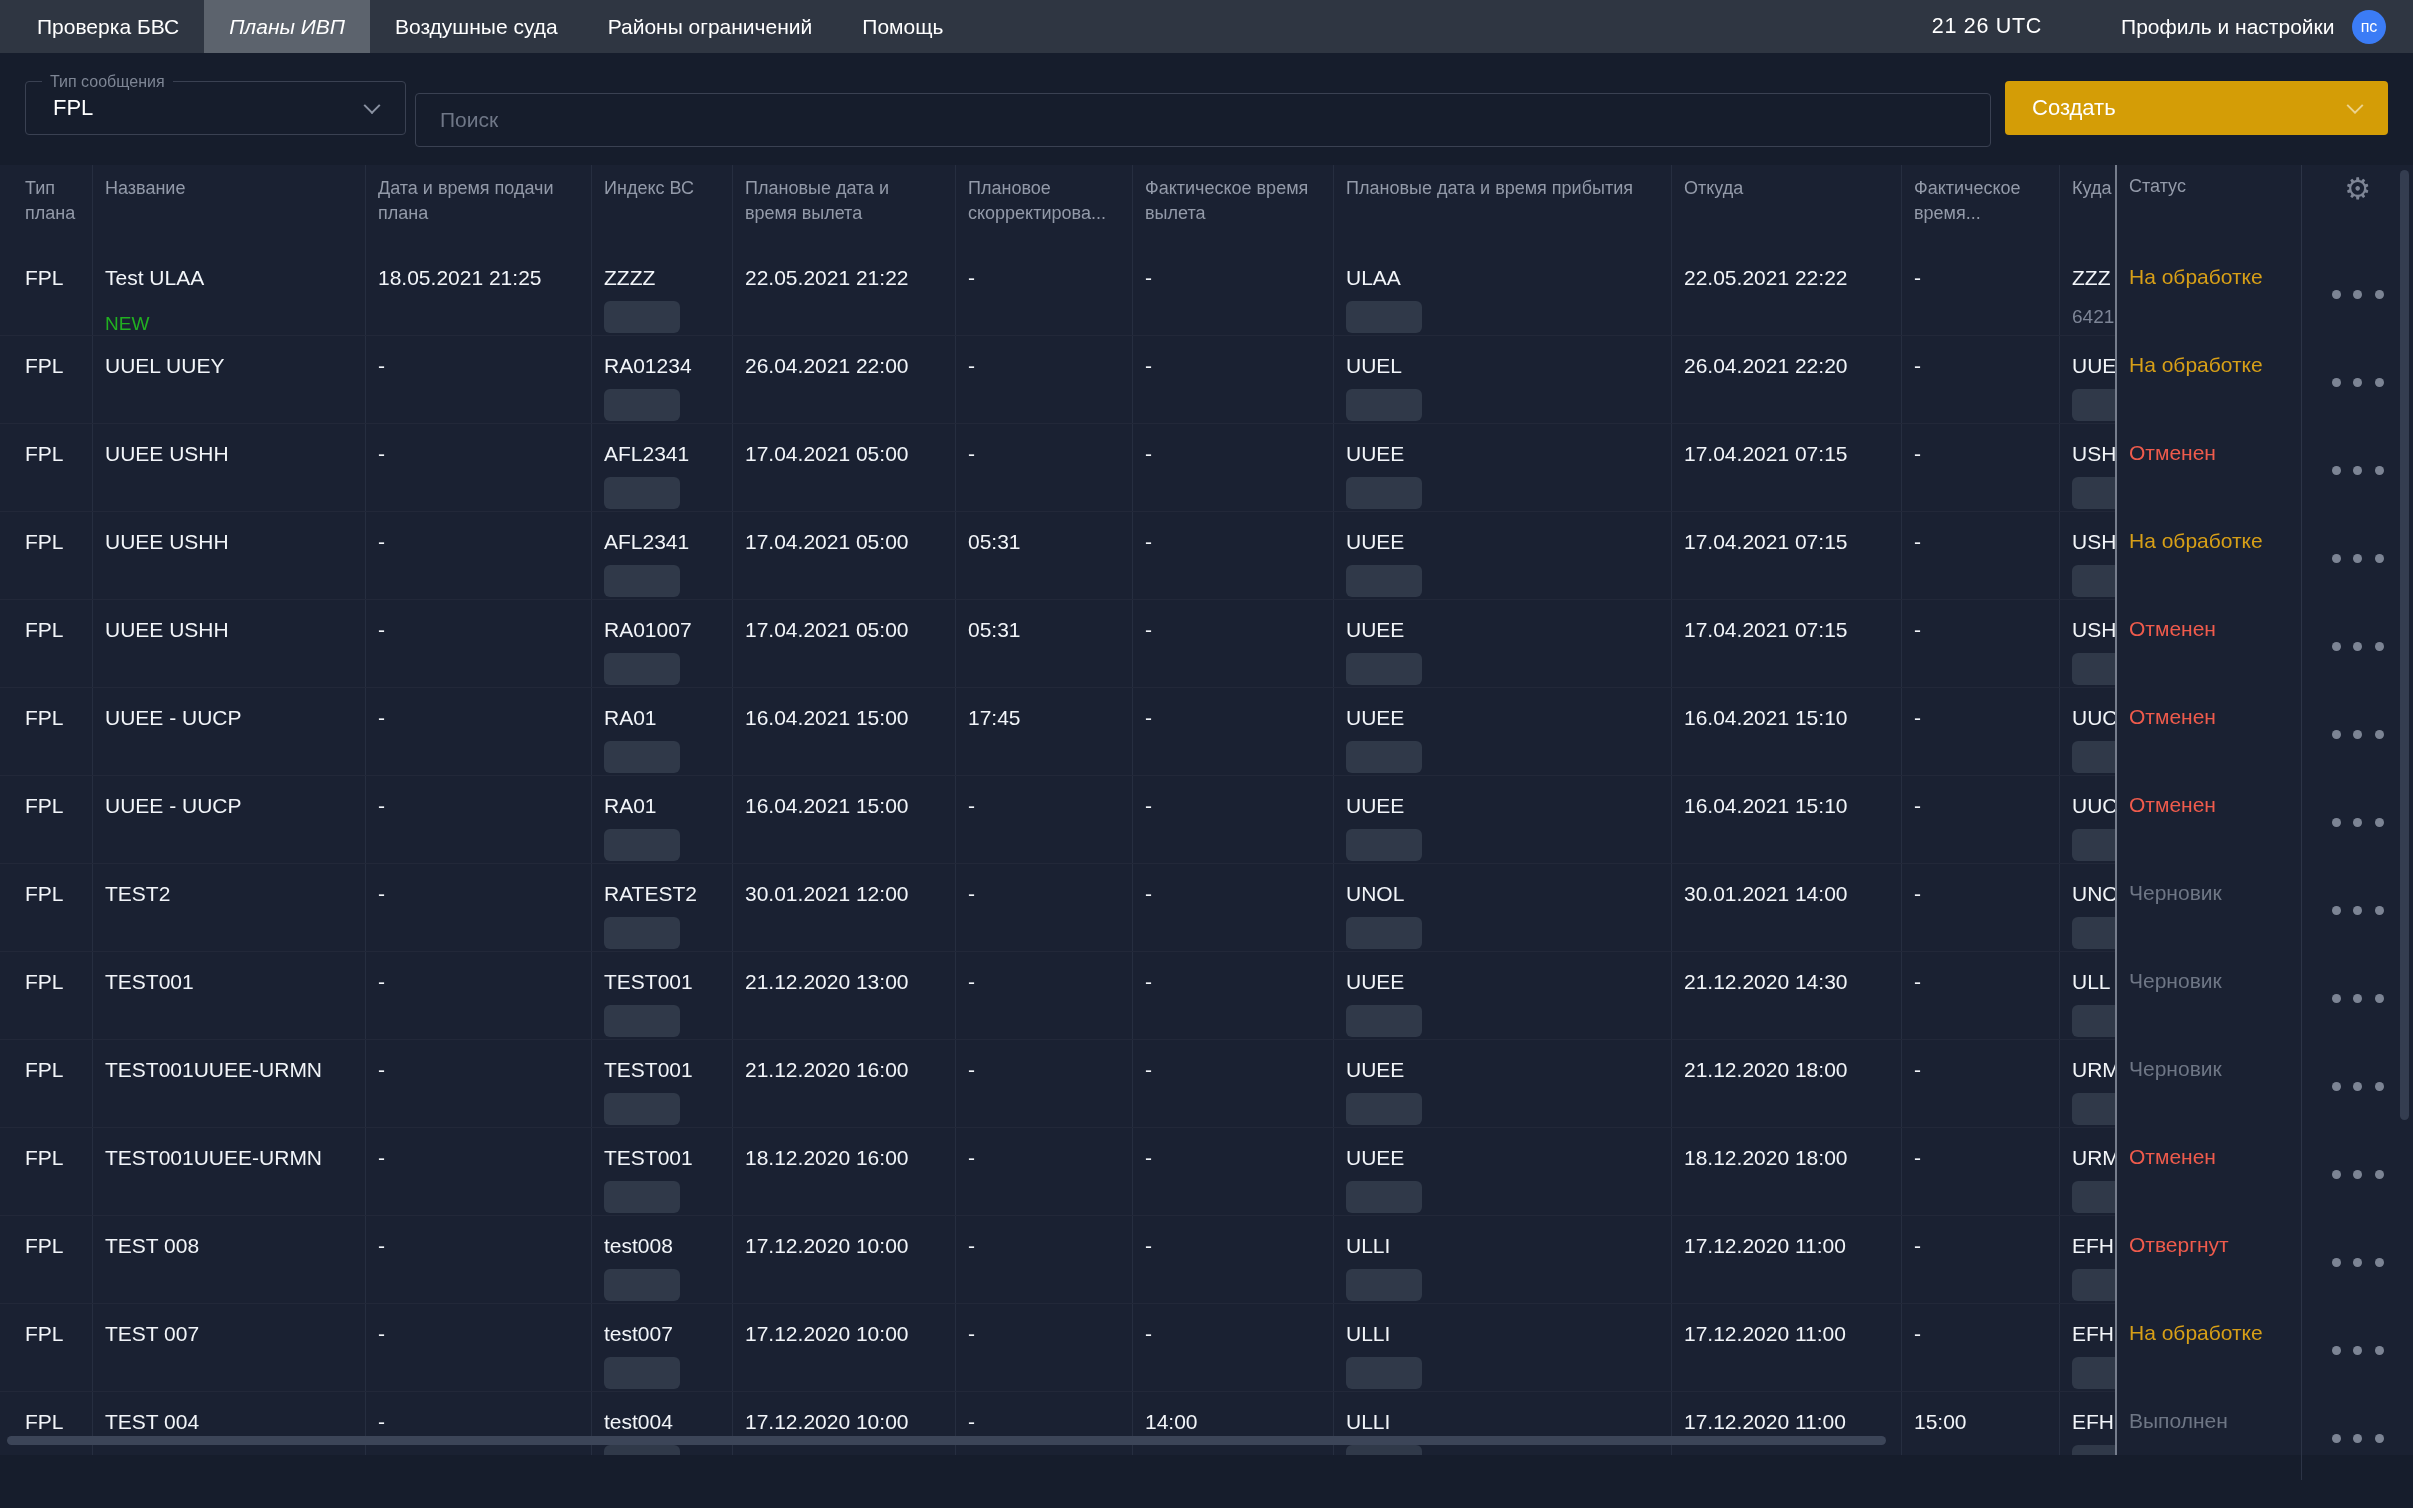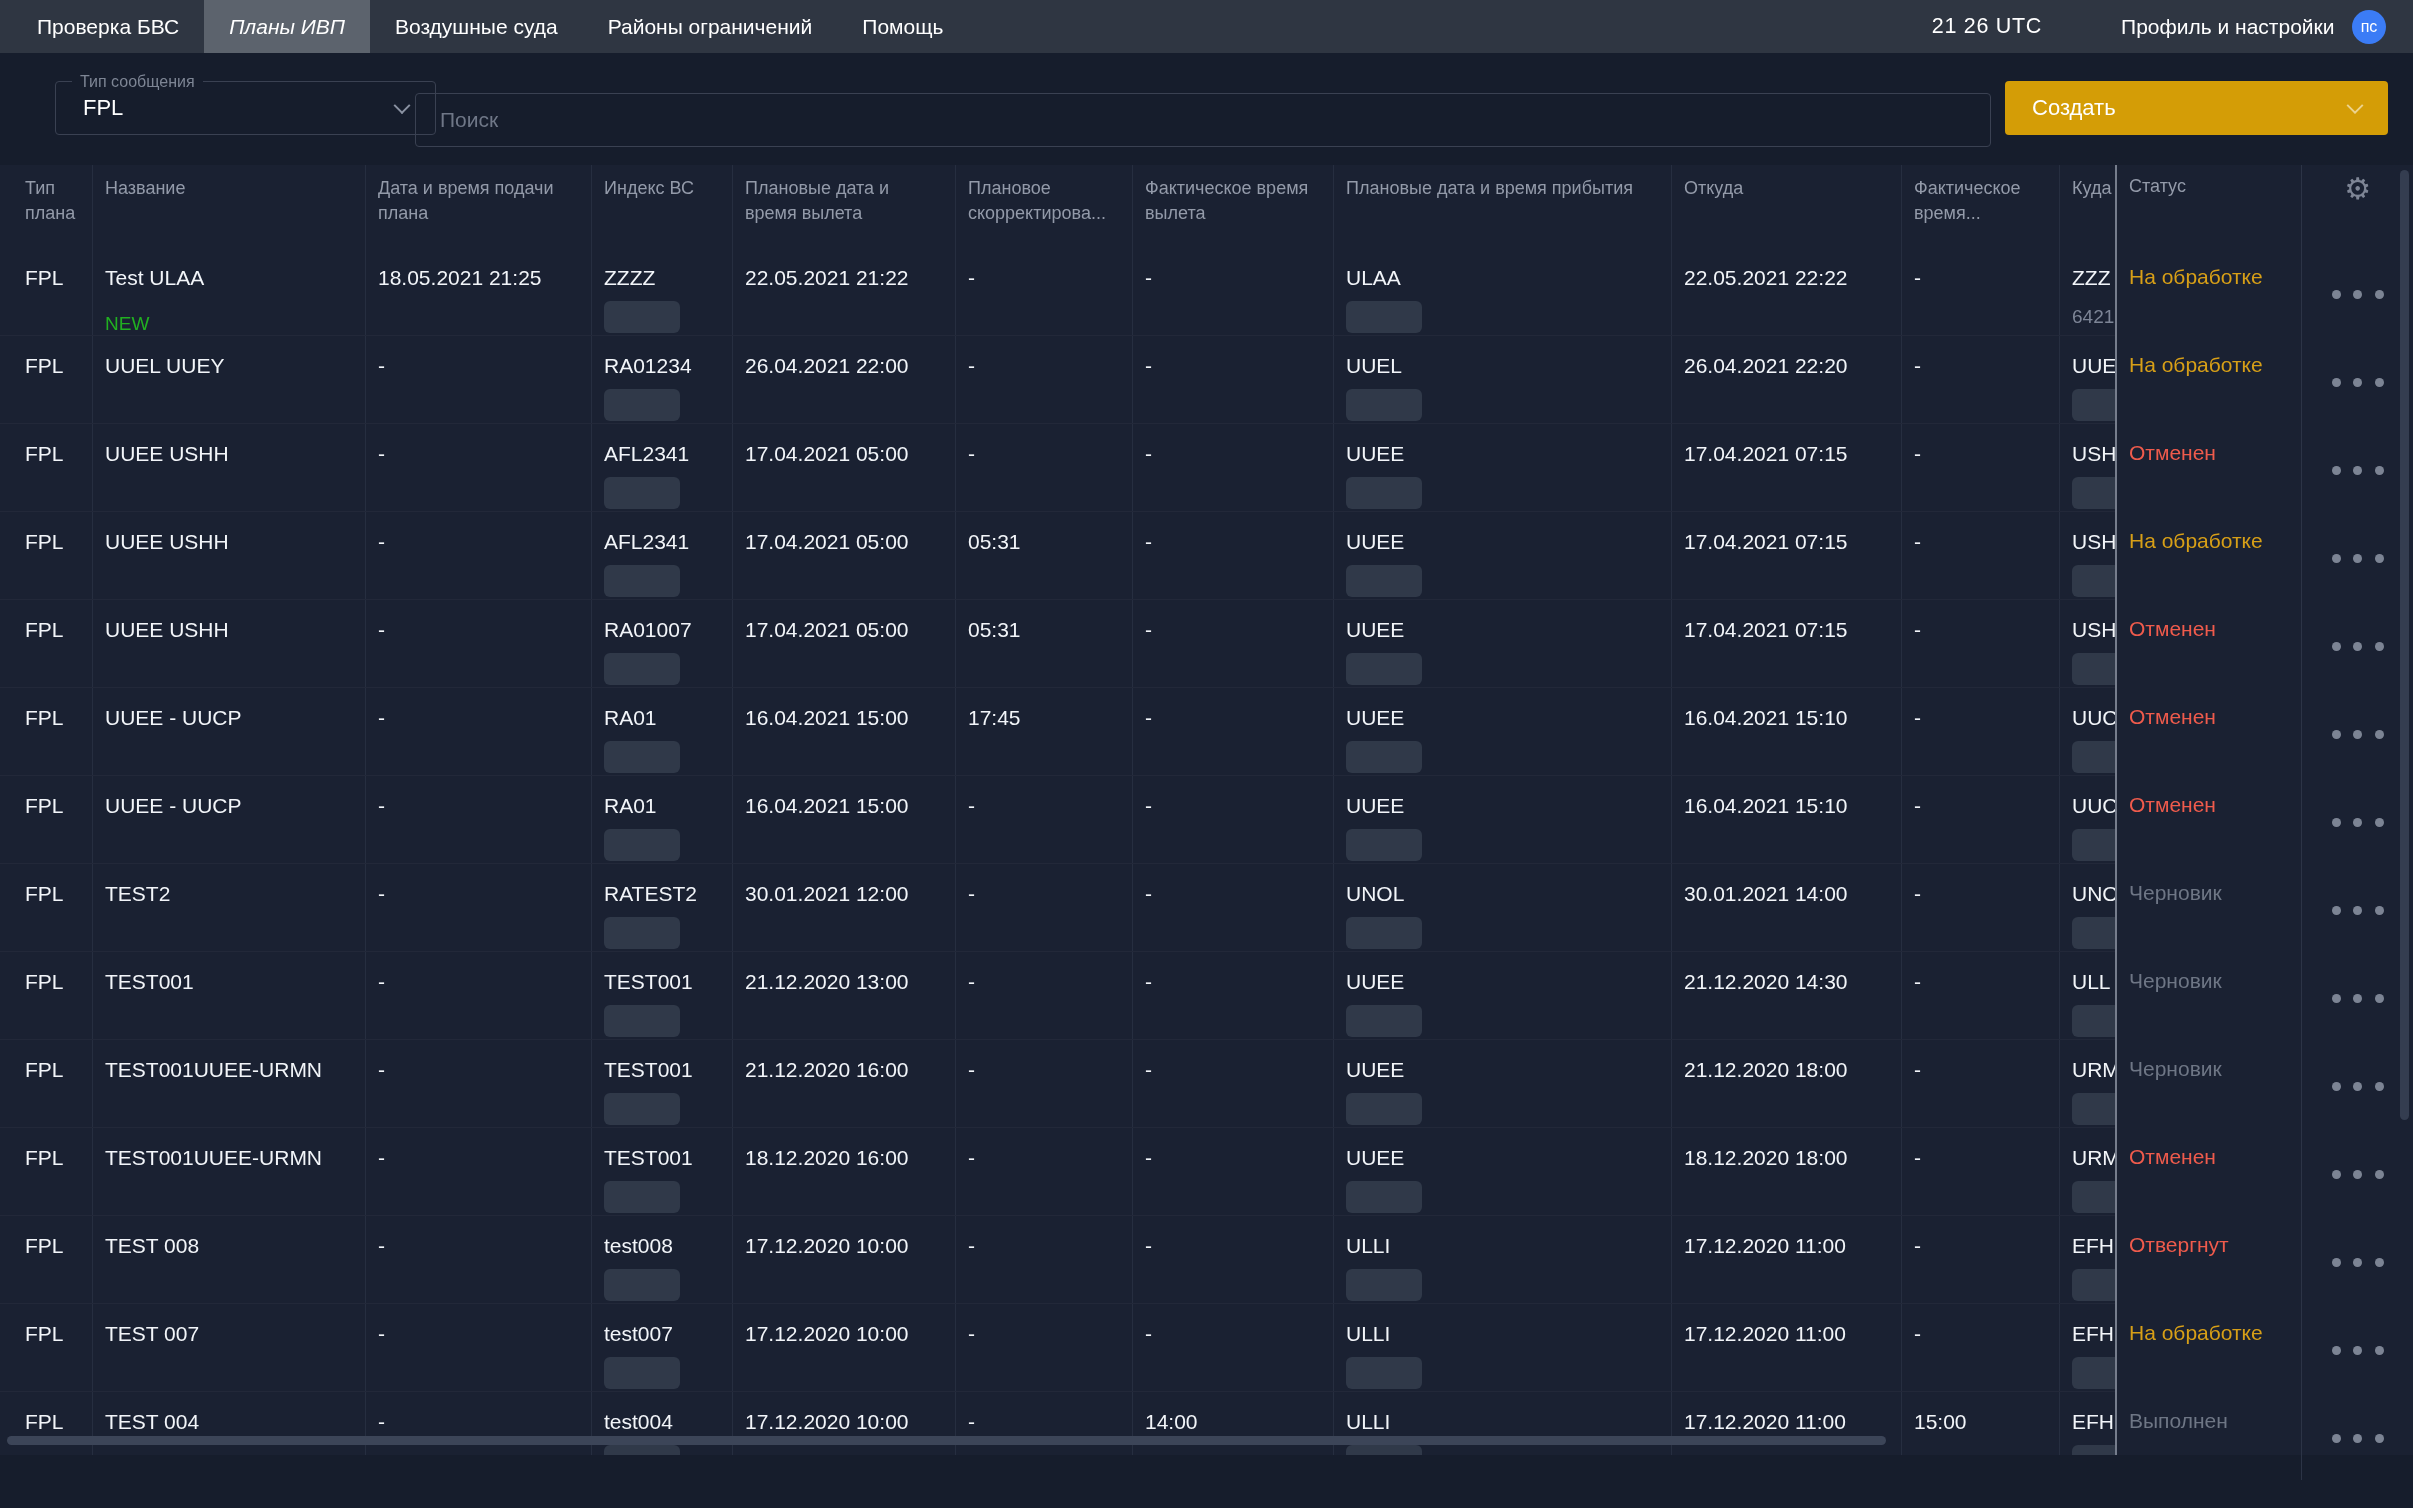--- a/index.html
+++ b/index.html
@@ -25,21 +25,21 @@
   .profile-label { font-size:21px; color:#ffffff; margin-right:17.5px; cursor:pointer; }
   .avatar {
     width:34px; height:34px; border-radius:50%; background:#3b7cf6;
     display:flex; align-items:center; justify-content:center;
     font-size:16px; color:#fff; margin-right:27px; cursor:pointer;
   }
   
   .filters { position:absolute; top:81px; left:0; width:2413px; height:54px; }
   .type-select {
     position:absolute; left:25px; top:0; width:381px; height:54px;
-    border:1.3px solid #3a4152; border-radius:4px; cursor:pointer;margin-left:30px;
+    border:1.3px solid #3a4152; border-radius:4px; cursor:pointer;
   }
   .type-select .legend {
     position:absolute; top:-10px; left:16px; padding:0 8px;
     background:#161d2c; font-size:16px; color:#7d8594; line-height:19px;
   }
   .type-select .value {
     position:absolute; left:27px; top:50%; transform:translateY(-50%);
     font-size:22px; color:#ffffff;
   }
   .chev {

